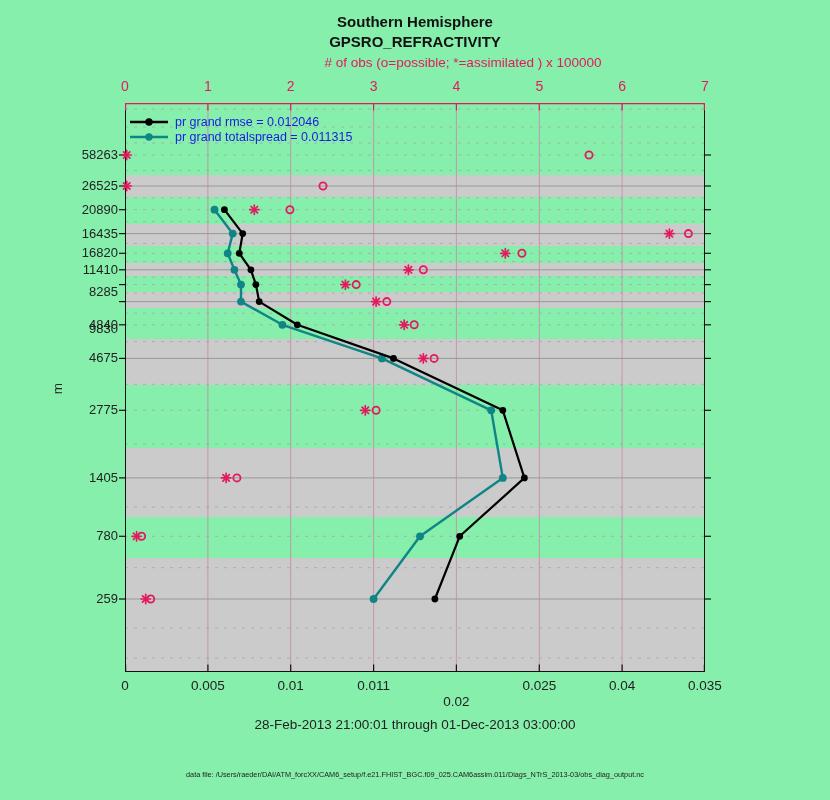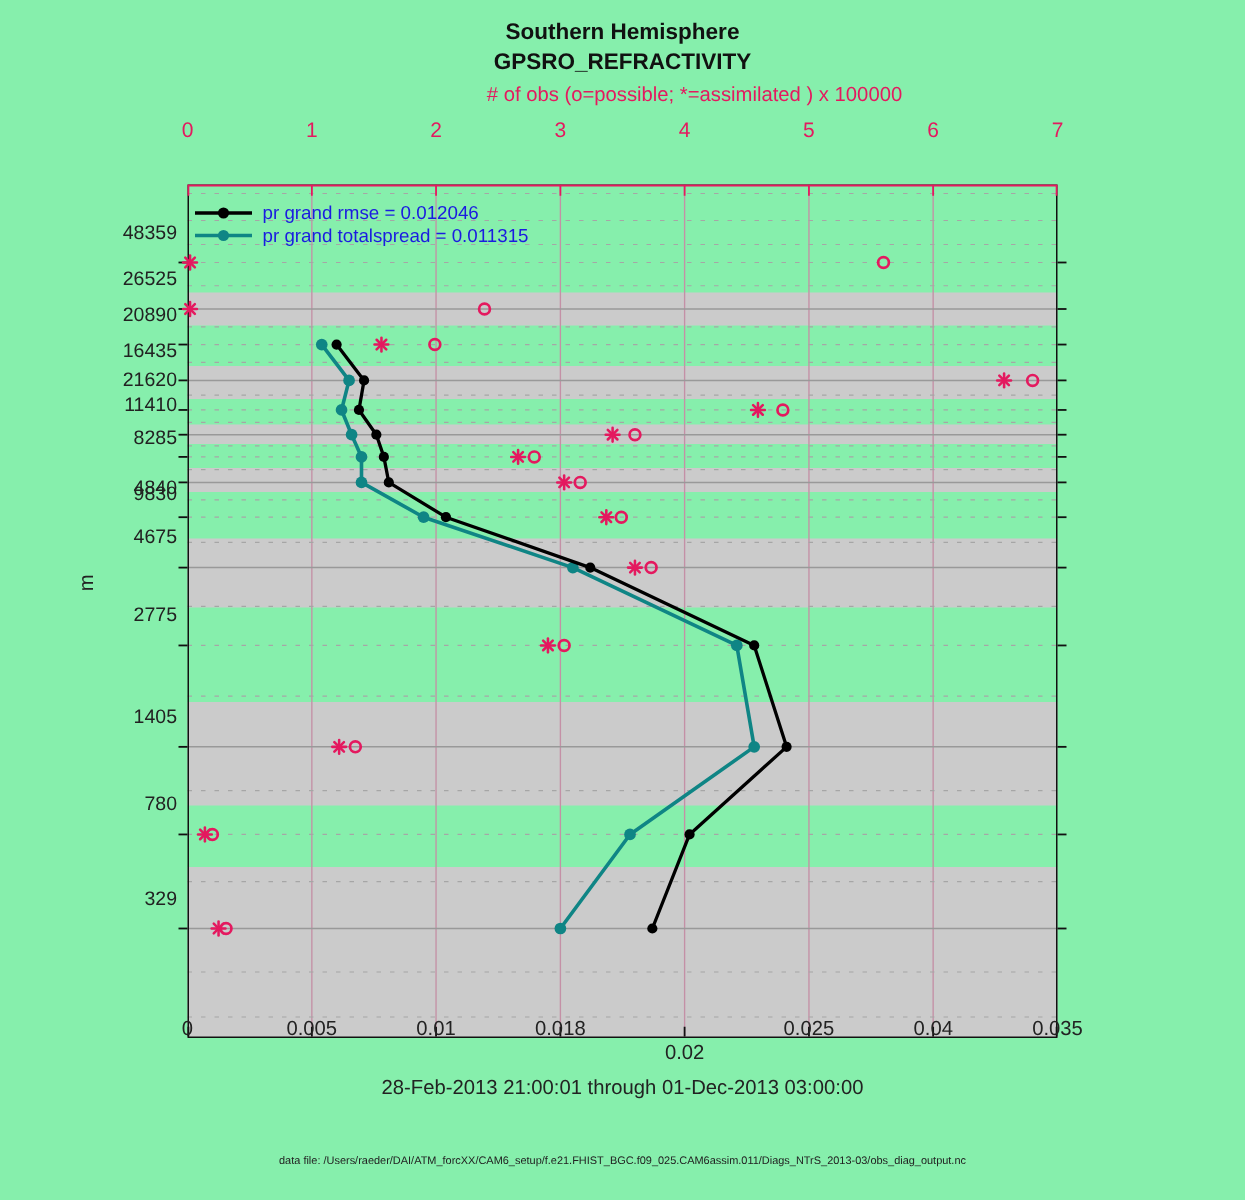--- a/index.html
+++ b/index.html
@@ -6,21 +6,21 @@
   #fig{position:relative;width:830px;height:800px;background:#86efac;overflow:hidden;
        font-family:"Liberation Sans","DejaVu Sans",sans-serif;color:#1a1a1a;}
   .title1{position:absolute;top:13px;left:0;width:830px;text-align:center;
           font-size:15px;font-weight:bold;color:#111;}
   .title2{position:absolute;top:33px;left:0;width:830px;text-align:center;
           font-size:15px;font-weight:bold;color:#111;}
   .obslabel{position:absolute;top:55px;left:0;width:830px;text-align:center;
             font-size:13.5px;color:#e4195f;margin-left:48px;}
   .toptick{position:absolute;top:78px;width:44px;margin-left:-22px;text-align:center;
            font-size:14px;color:#e4195f;}
-  #plot{position:absolute;left:125px;top:103px;width:580px;height:569px;margin-top:20px;}
+  #plot{position:absolute;left:125px;top:103px;width:580px;height:569px;}
   #plot svg{overflow:visible;display:block;}
   #legend{position:absolute;left:5px;top:11px;}
   .lrow{display:flex;align-items:center;height:15px;}
   .lrow svg{overflow:visible;}
   .lrow span{font-size:12.5px;color:#1b1be0;margin-left:7px;white-space:nowrap;}
   .ytick{position:absolute;left:30px;width:88px;text-align:right;font-size:13px;color:#222;}
   .ylab{position:absolute;left:52px;top:381px;font-size:13.5px;color:#222;
         transform:rotate(-90deg);}
   .btick{position:absolute;top:678px;width:60px;margin-left:-30px;text-align:center;
          font-size:13.5px;color:#222;}
@@ -286,41 +286,41 @@
           <svg width="38" height="12">
             <line x1="0" y1="6" x2="38" y2="6" stroke="#0f8585" stroke-width="2.4"></line>
             <circle cx="19" cy="6" r="3.7" fill="#0f8585"></circle>
           </svg>
           <span style="color:#1b1be0">pr grand totalspread = 0.011315</span>
         </div>
       </div>
   </div>
 
   <div id="yticks">
-      <span class="ytick" style="top: 147px;">48359</span>
+      <span class="ytick" style="top: 147px;">58263</span>
       <span class="ytick" style="top: 178.013px;">26525</span>
       <span class="ytick" style="top: 201.736px;">20890</span>
       <span class="ytick" style="top: 225.562px;">16435</span>
-      <span class="ytick" style="top: 245.324px;">21620</span>
+      <span class="ytick" style="top: 245.324px;">16820</span>
       <span class="ytick" style="top: 261.811px;">11410</span>
       <span class="ytick" style="top: 276.617px; margin-top: 44px;">9830</span>
       <span class="ytick" style="top: 284px;">8285</span>
       <span class="ytick" style="top: 316.792px;">4840</span>
       <span class="ytick" style="top: 350.443px;">4675</span>
       <span class="ytick" style="top: 402.253px;">2775</span>
       <span class="ytick" style="top: 469.861px;">1405</span>
       <span class="ytick" style="top: 528.319px;">780</span>
-      <span class="ytick" style="top: 591px;">329</span>
+      <span class="ytick" style="top: 591px;">259</span>
     </div>
   <div class="ylab">m</div>
   <div id="bticks">
       <span class="btick" style="left: 125px;">0</span>
       <span class="btick" style="left: 207.857px;">0.005</span>
       <span class="btick" style="left: 290.714px;">0.01</span>
-      <span class="btick" style="left: 373.571px;">0.018</span>
+      <span class="btick" style="left: 373.571px;">0.011</span>
       <span class="btick" style="left: 456.429px; margin-top: 16px;">0.02</span>
       <span class="btick" style="left: 539.286px;">0.025</span>
       <span class="btick" style="left: 622.143px;">0.04</span>
       <span class="btick" style="left: 705px;">0.035</span>
     </div>
   <div class="xlab2">28-Feb-2013 21:00:01 through 01-Dec-2013 03:00:00</div>
   <div class="footer">data file: /Users/raeder/DAI/ATM_forcXX/CAM6_setup/f.e21.FHIST_BGC.f09_025.CAM6assim.011/Diags_NTrS_2013-03/obs_diag_output.nc</div>
 </div>
 
 </body></html>

